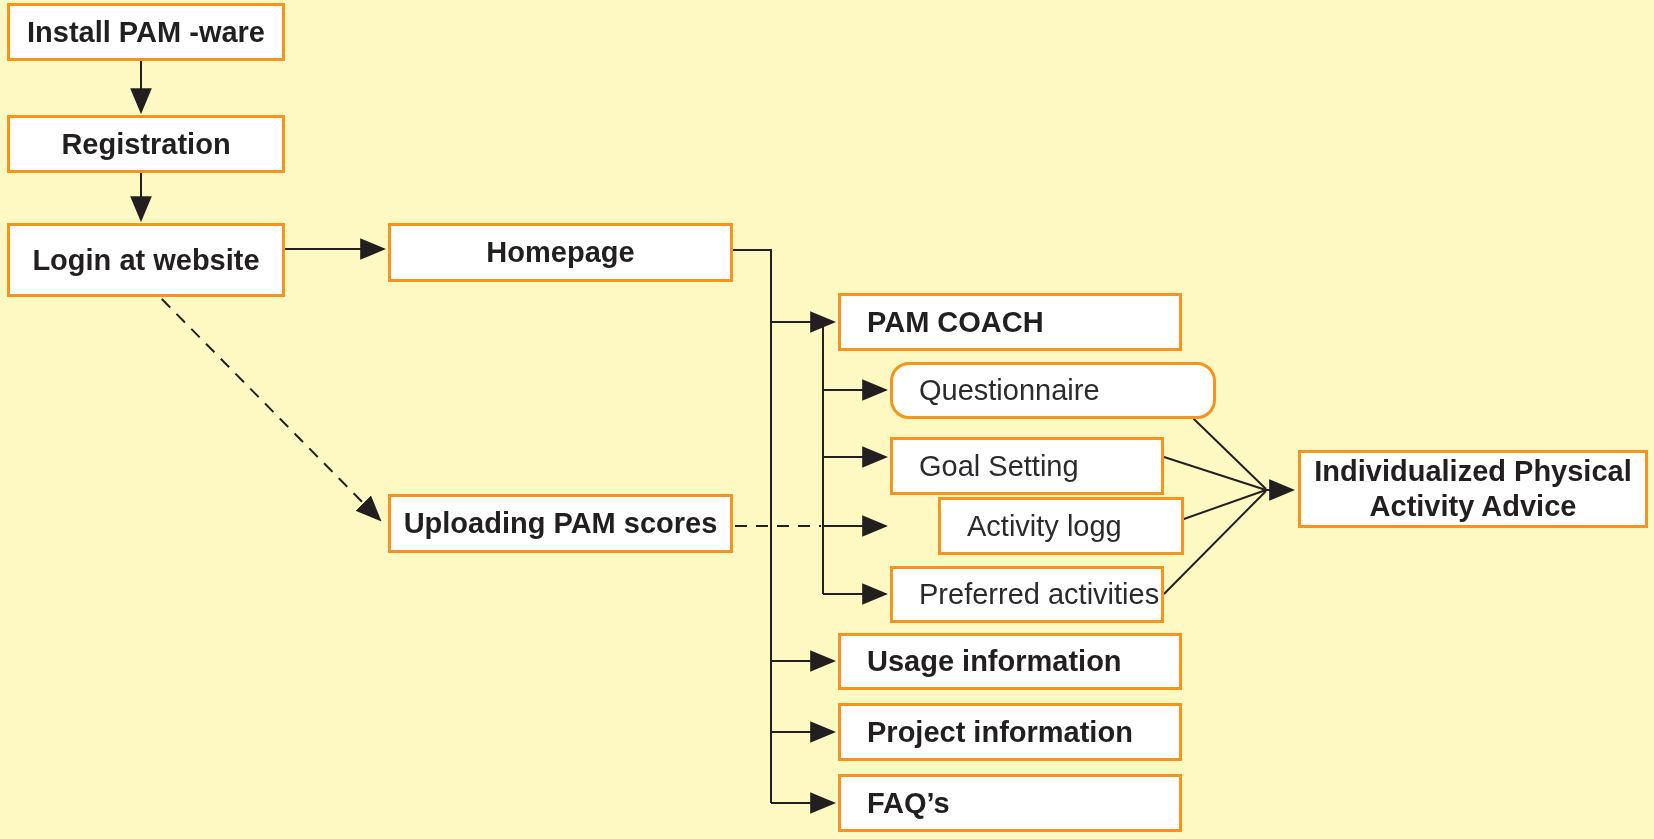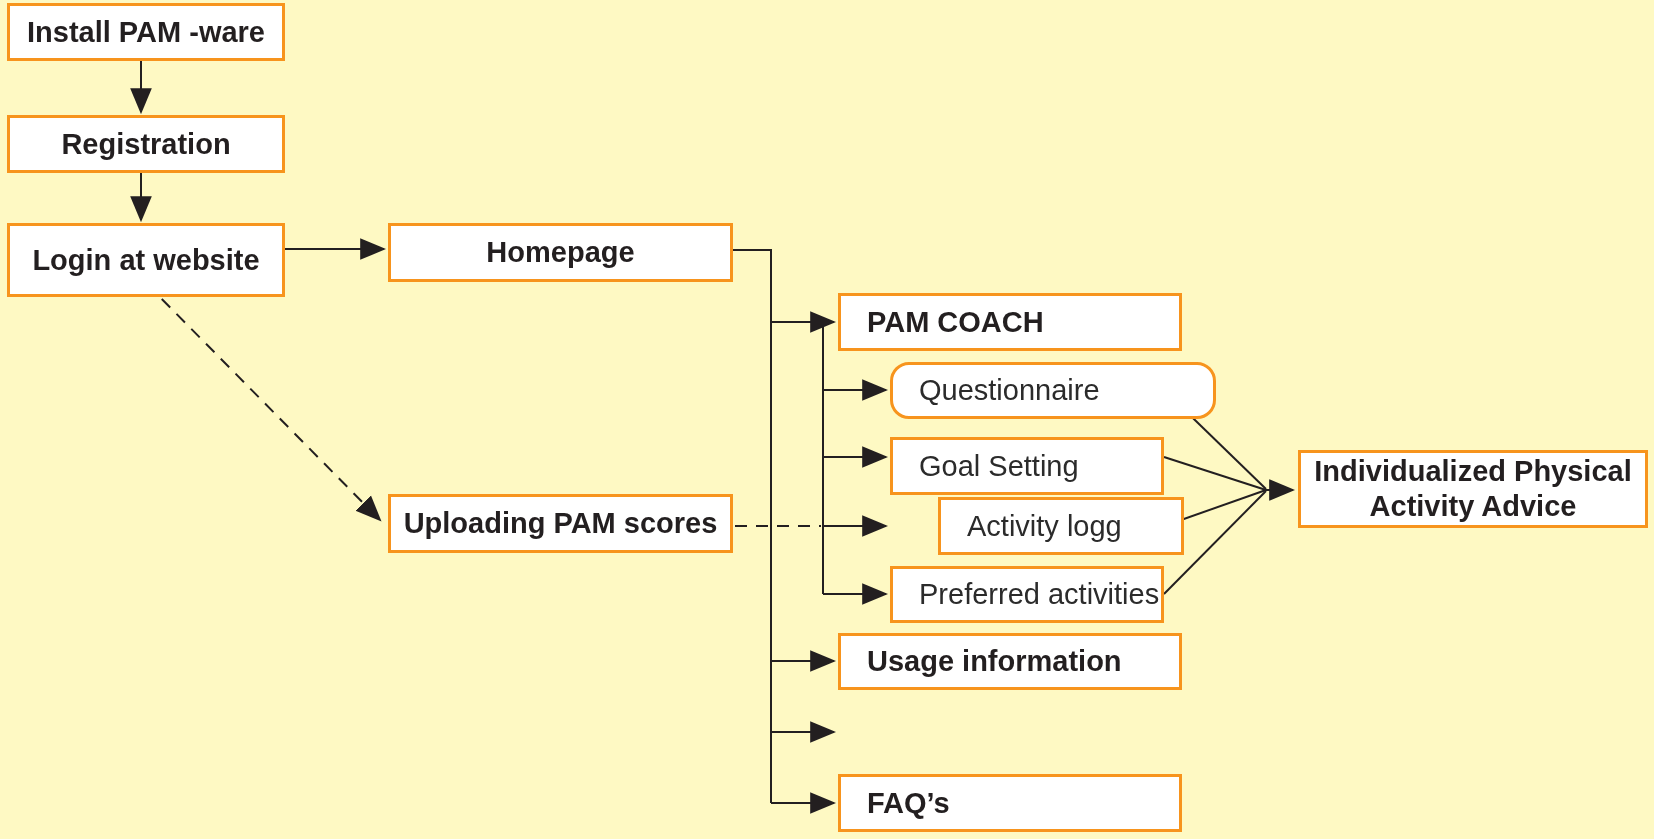--- a/index.html
+++ b/index.html
@@ -102,20 +102,23 @@
   <div class="node reg  left" style="left:890px; top:497px; width:246px; height:58px;margin-left:48px;">
       <span>Activity logg</span>
     </div>
   <div class="node bold left" style="left:838px; top:633px; width:344px; height:57px;">
       <span>Usage information</span>
     </div>
 
   <div class="node reg  left" style="left:890px; top:566px; width:274px; height:57px;">
       <span>Preferred activities</span>
     </div>
+  <div class="node bold left" style="left:838px; top:703px; width:344px; height:58px;">
+      <span>Project information</span>
+    </div>
   <div class="node bold left" style="left:838px; top:774px; width:344px; height:58px;">
       <span>FAQ’s</span>
     </div>
 
   <div class="node bold center wrap" style="left:1298px; top:450px; width:350px; height:78px;">
       <span>Individualized Physical Activity Advice</span>
     </div>
 
 </div>
 

